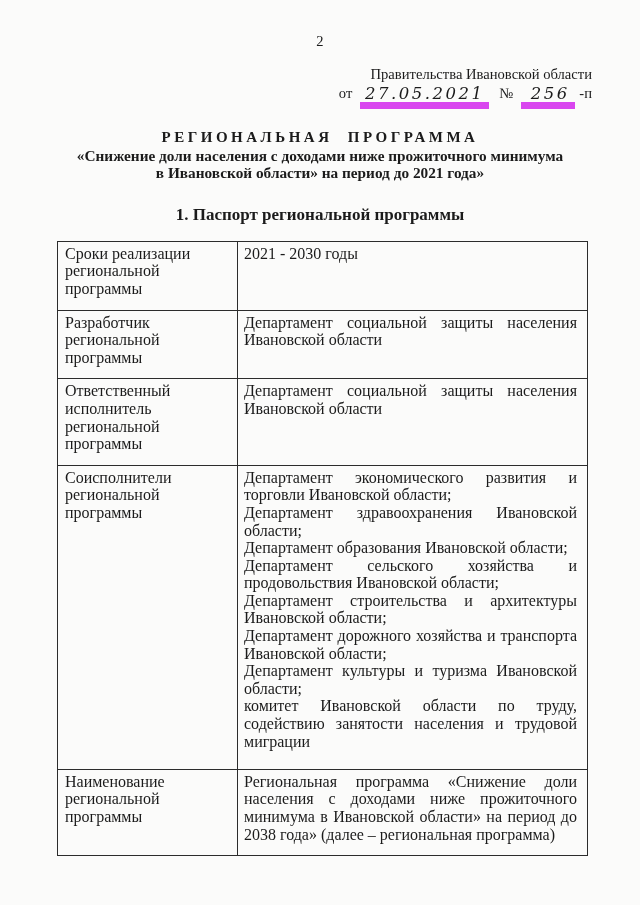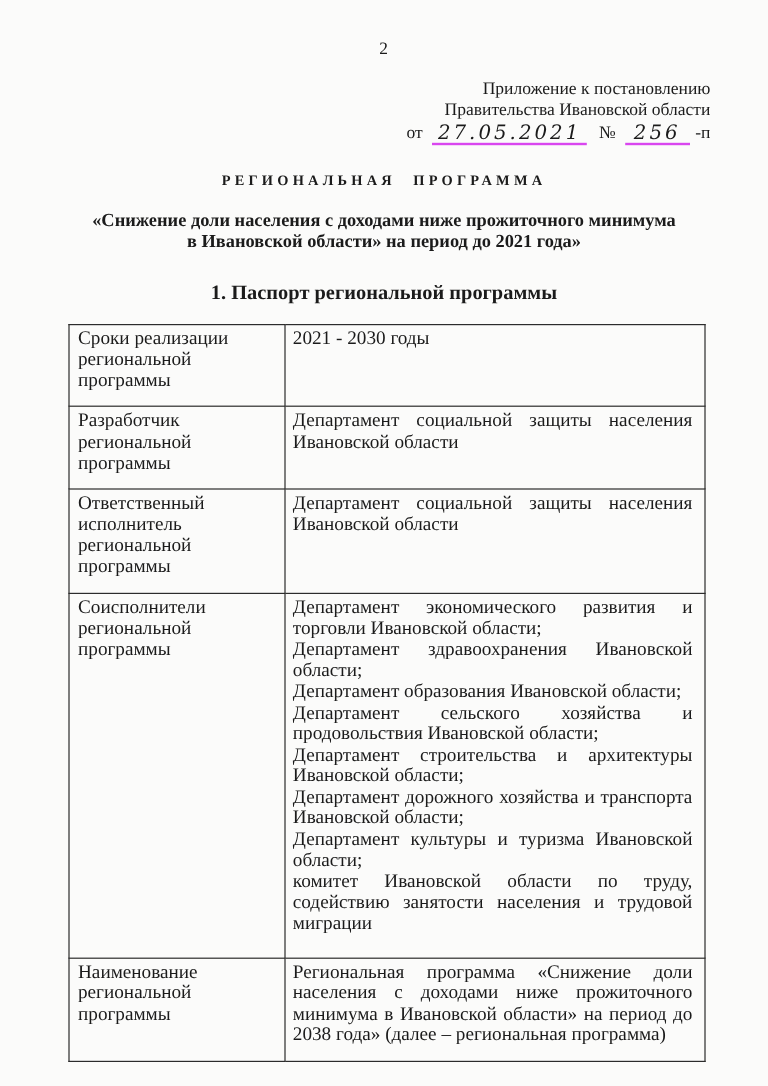--- a/index.html
+++ b/index.html
@@ -30,34 +30,34 @@
   .annex-line3 { margin-top:1px; white-space:nowrap; }
   .handwritten {
     font-family:"DejaVu Serif", serif;
     font-style:italic;
     font-size:16.5px;
     letter-spacing:2.5px;
     line-height:15px;
   }
   .underlined {
     display:inline-block;
-    border-bottom:2px solid #d946ef;
-    text-align:center;
+    border-bottom:7px solid #d946ef;
+    text-align:right;
     padding:0 5px 1px 5px;
     transform:translateY(1px);
   }
   .u-date { min-width:126px; margin:0 6px 0 4px; }
   .u-num  { min-width:54px;  margin:0 1px 0 4px; }
 
   .doc-title { margin-top:21px; text-align:center; font-weight:bold; }
   .title-main {
-    font-size:12px;
+    font-size:15px;
     letter-spacing:3.5px;
     word-spacing:8px;
-    margin-bottom:16px;
+    margin-bottom:0;
   }
   .title-sub { font-size:15.3px; line-height:17.8px;text-align:center; }
 
   .section-heading {
     margin-top:24px;
     text-align:center;
     font-weight:bold;
     font-size:17px;
   }
 
@@ -88,21 +88,20 @@
   tr.r5 td { height:80px; }
 </style>
 </head>
 <body>
 
 <div class="page">
 
   <div class="page-number">2</div>
 
   <div class="annex">
-    <div>Приложение к постановлению</div>
     <div>Правительства Ивановской области</div>
     <div class="annex-line3">
       <span>от</span>
       <span class="handwritten underlined u-date">27.05.2021</span>
       <span>№</span>
       <span class="handwritten underlined u-num">256</span>
       <span>-п</span>
     </div>
   </div>
 

